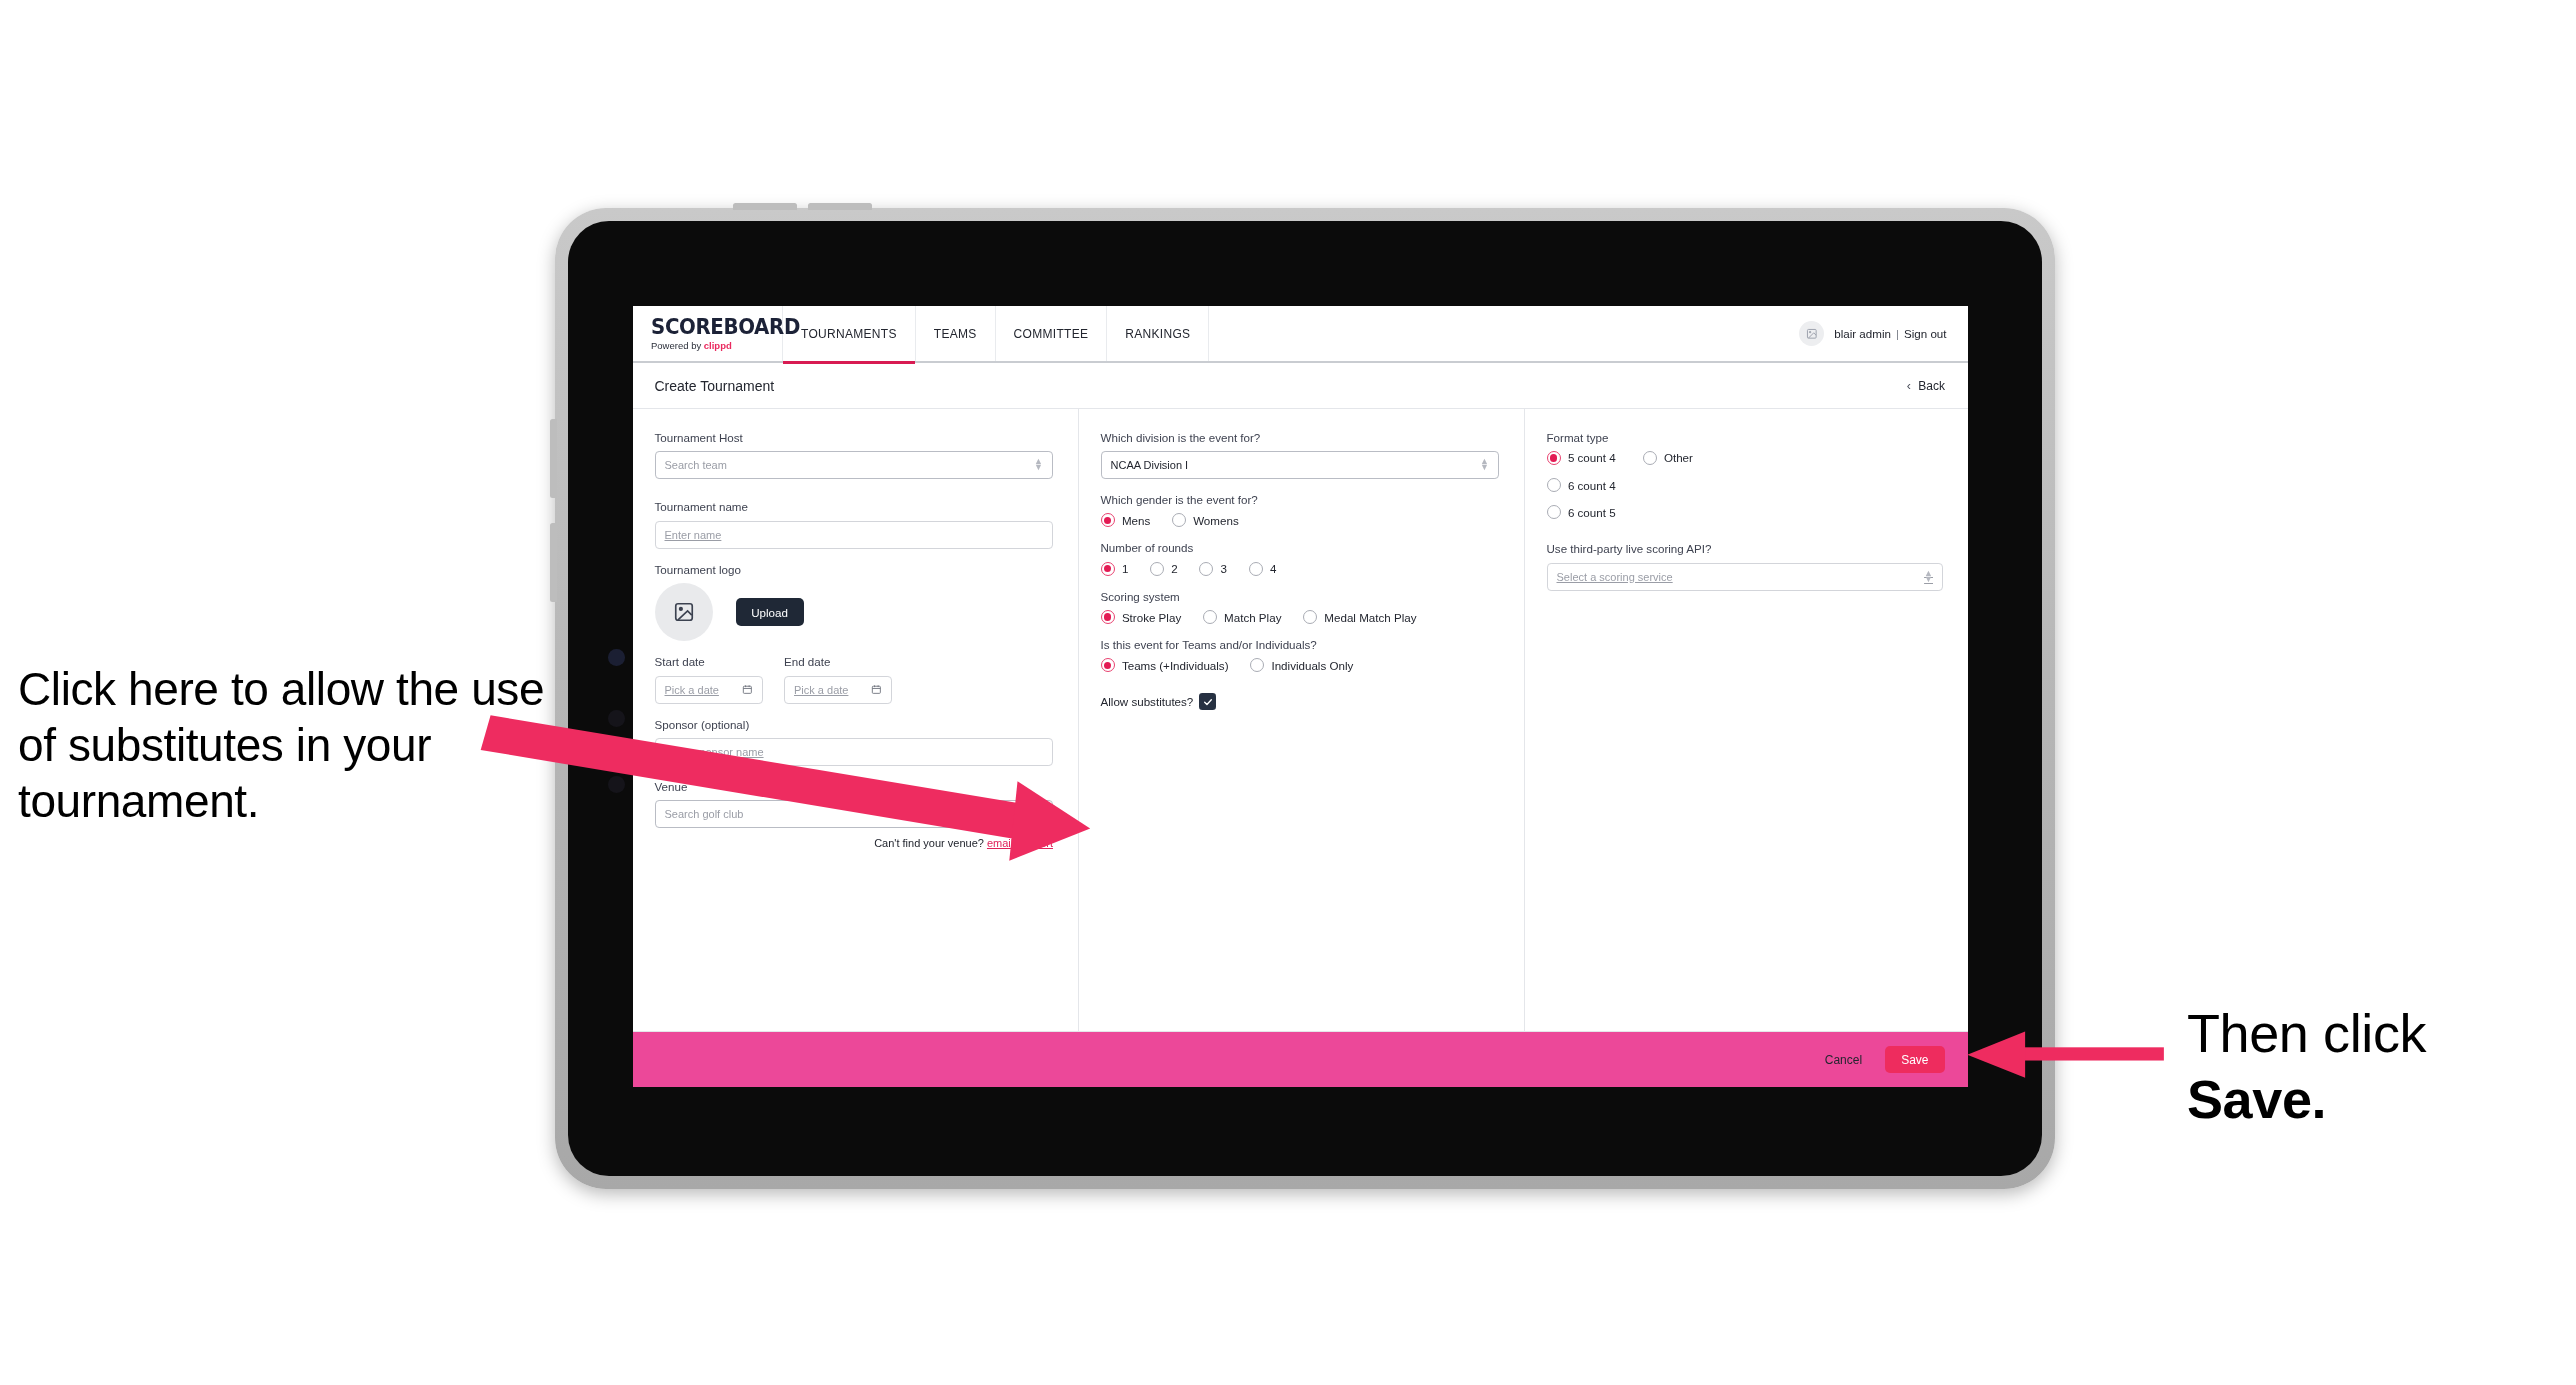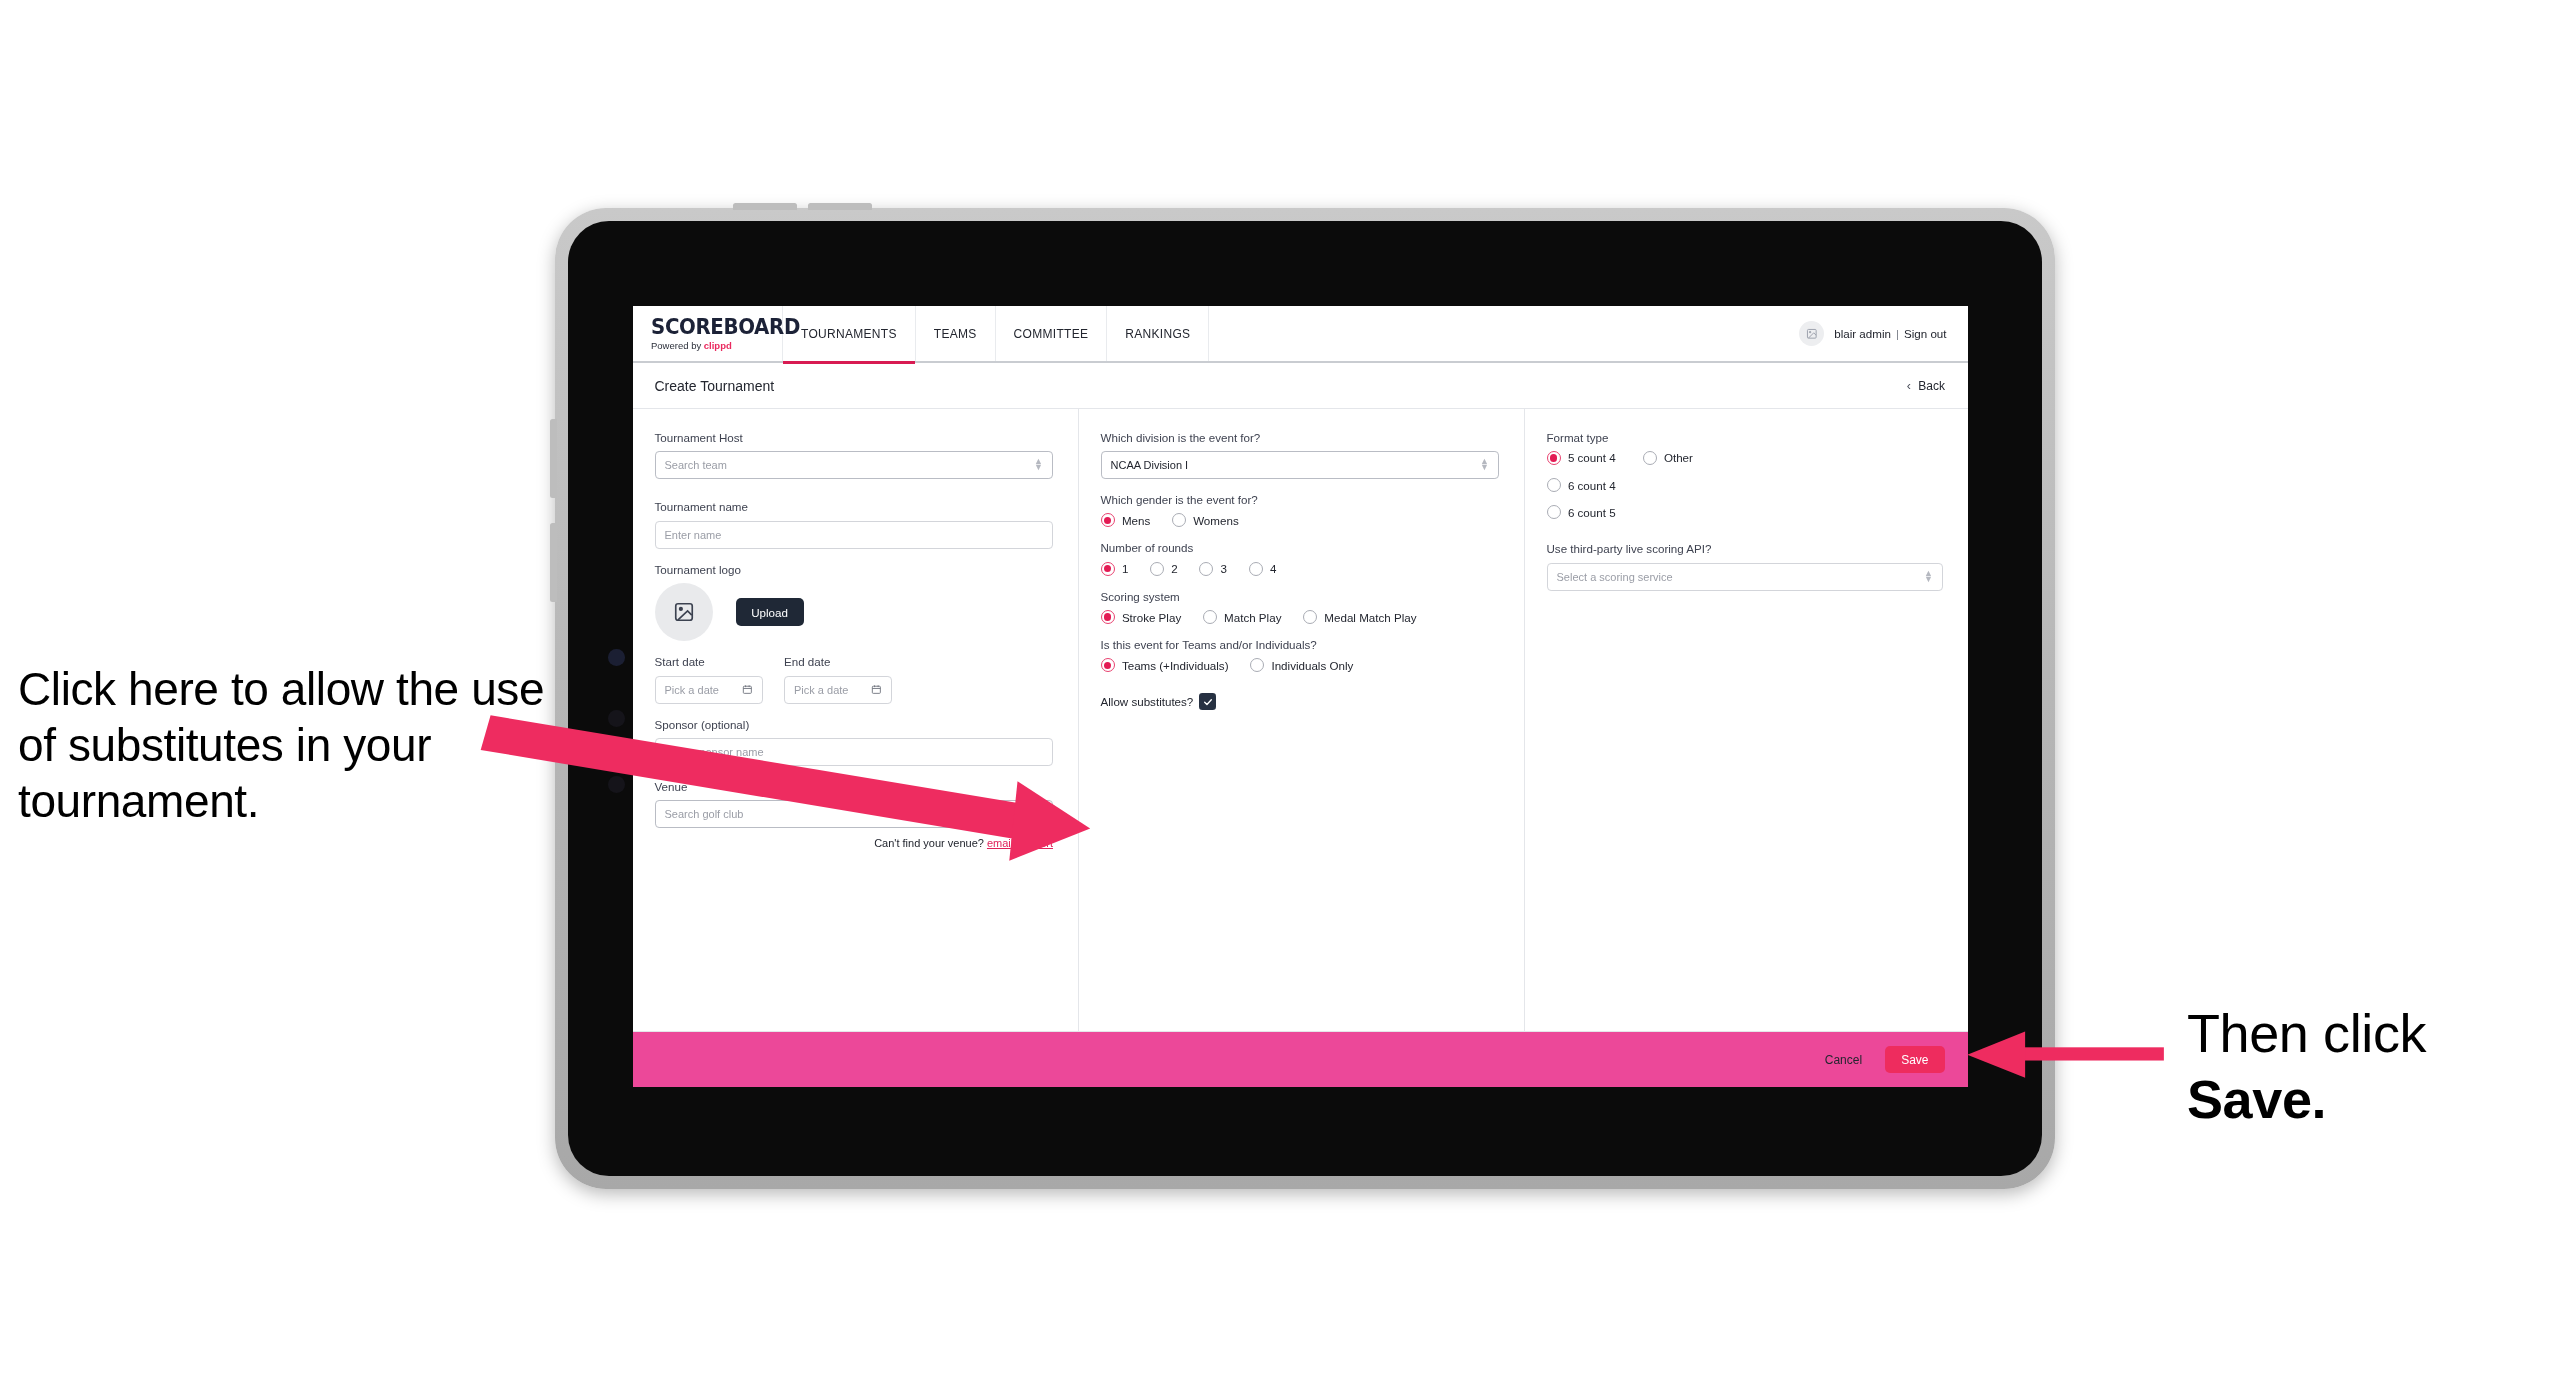--- a/index.html
+++ b/index.html
@@ -203,21 +203,21 @@
     background: #fff;
     display: flex;
     align-items: center;
     padding: 0 9px;
     box-sizing: border-box;
     font-size: 11px;
     color: #9a9da6;
     cursor: text;
     gap: 6px;
   }
-  .input.light { border-color: #d3d5da; }
+  .input.light { border-color: #d3d5da; text-decoration: underline; }
   .input.filled { color: #23262f; }
   .input .val { flex: 1 1 auto; }
   .stepper-ico {
     color: #b5b8c0;
     font-size: 9px;
     line-height: 1;
     display: flex;
     flex-direction: column;
     margin-left: 6.6px;
   }

